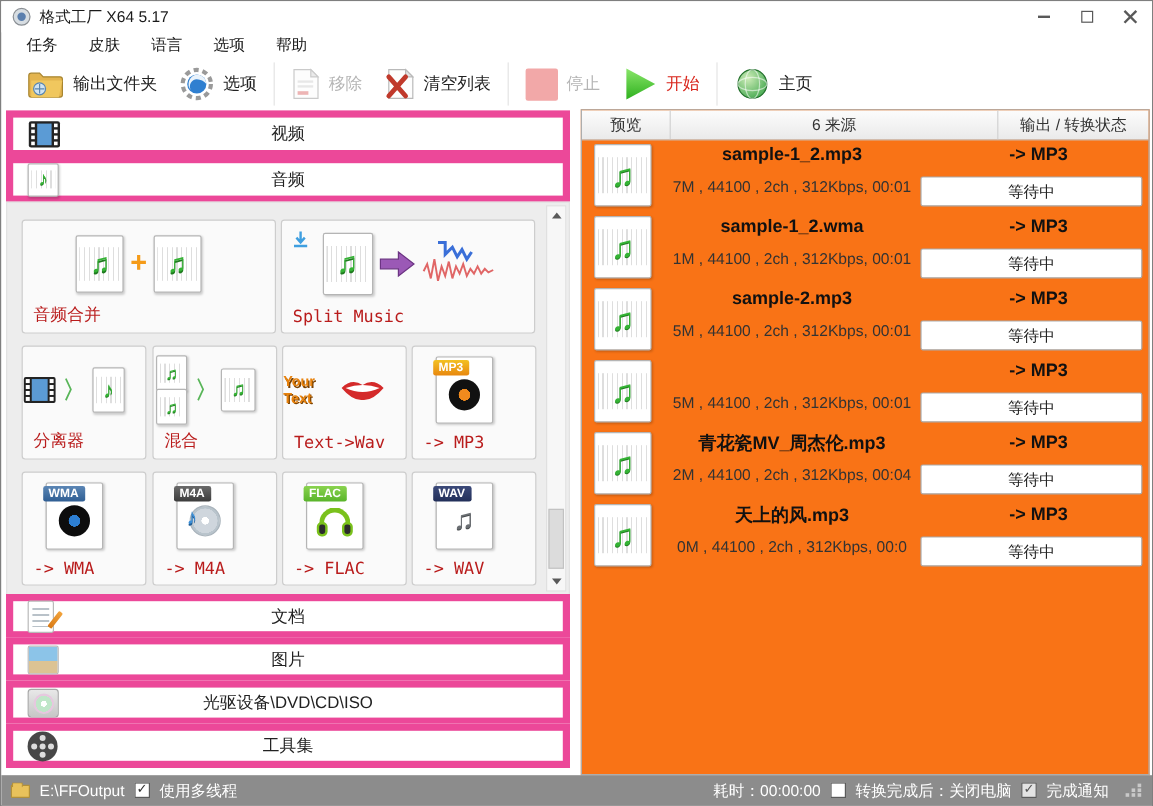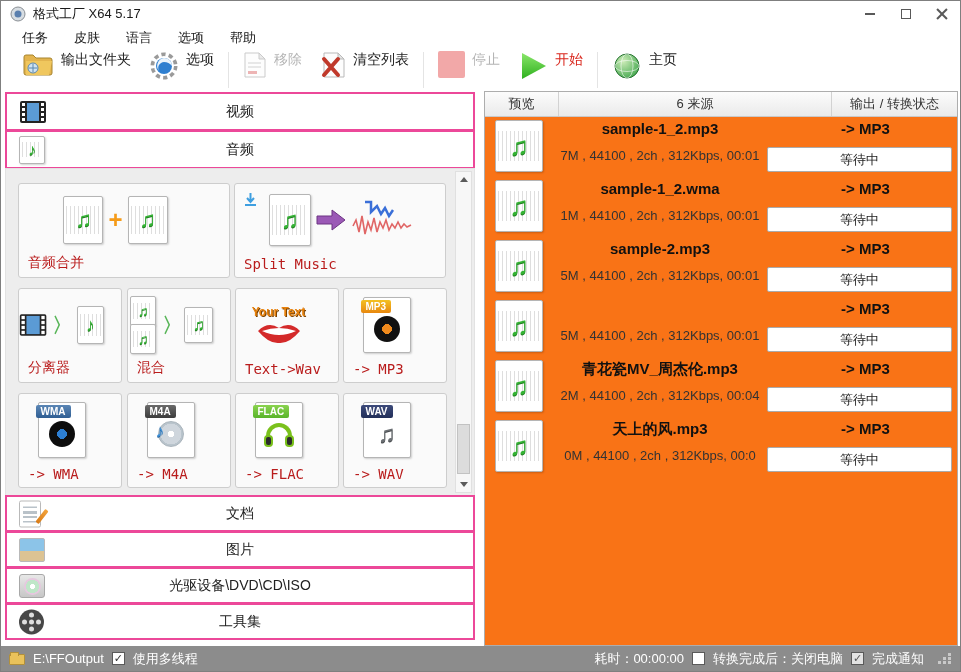--- a/index.html
+++ b/index.html
@@ -17,28 +17,28 @@
   .glyph-close { position:relative; width:12px; height:12px; }
   .glyph-close::before,.glyph-close::after { content:''; position:absolute; left:-1px; top:5px; width:14px; height:2px; background:#595959; }
   .glyph-close::before { transform:rotate(45deg); } .glyph-close::after { transform:rotate(-45deg); }
 
   
   .menubar { position:absolute; left:8px; top:26px; right:0; height:22px; display:flex; }
   .menu-item { padding:0 13px; line-height:22px; font-size:13px; color:#1a1a1a; }
 
   
   .toolbar { position:absolute; left:0; top:48px; right:0; height:42px; display:flex; align-items:center; padding-left:12px; }
-  .tbtn { display:flex; align-items:flex-start; gap:7px; padding:0 9px; height:38px; font-size:14px; color:#222; }
+  .tbtn { display:flex; align-items:center; gap:7px; padding:0 9px; height:38px; font-size:14px; color:#222; }
   .tbtn.disabled { color:#b5b5b5; }
   .tbtn .red { color:#d9261c; }
   .tsep { width:1px; height:36px; background:#e4e4e4; margin:0 5px; }
 
   
   .leftpanel { position:absolute; left:4px; top:91px; width:470px; }
-  .cat { position:relative; height:39px; background:#fff; border:2px solid #ec4899; margin-top:-1px; }
+  .cat { position:relative; height:39px; background:#fff; border:6px solid #ec4899; margin-top:-1px; }
   .cat:first-child { margin-top:0; }
   .cat-b { height:37px; }
   .cat .cicon { position:absolute; left:12px; top:50%; transform:translateY(-50%); }
   .cat .clabel { position:absolute; left:0; right:0; top:0; bottom:0; display:flex; align-items:center; justify-content:center; font-size:14px; color:#222; }
 
   .tools { position:relative; height:328px; background:#ededed; border:1px solid #e2e2e2; margin-top:-1px; overflow:hidden; }
   .card { position:absolute; background:#fafafa; border:1px solid #cdcdcd; border-radius:3px; }
   .card .clbl { position:absolute; left:9px; bottom:5px; font-size:14px; color:#b91c1c;margin-top:28px; }
   .card .clbl.mono { font-family:"DejaVu Sans Mono","Liberation Mono",monospace; font-size:14px; }
   .card .art { position:absolute; left:0; right:17px; top:6px; height:60px; display:flex; align-items:center; justify-content:center; gap:5px; }
@@ -317,21 +317,21 @@
           </div>
           <span class="chev">〉</span>
           <div class="nf" style="width:30px;height:36px;">
               <span class="mus" style="font-size:16px;">♫</span>
             </div>
         </div>
         <div class="clbl">混合</div>
       </div>
 
       <div class="card small" style="left:229px;top:119px;">
-        <div class="art" style="flex-direction:column;gap:2px;">
+        <div class="art" style="gap:2px;">
           <span style="font-size:12px;font-weight:bold;color:#e8820c;text-shadow:1px 1px 0 #7a4100;">Your Text</span>
           <svg width="46" height="24" viewBox="0 0 46 24">
             <path d="M2 10 Q12 0 23 7 Q34 0 44 10 Q33 23 23 22 Q13 23 2 10 Z" fill="#d42a2a"></path>
             <path d="M6 10 Q23 4 40 10 Q23 18 6 10 Z" fill="#fff"></path>
           </svg>
         </div>
         <div class="clbl mono">Text-&gt;Wav</div>
       </div>
 
       <div class="card small" style="left:337px;top:119px;">

